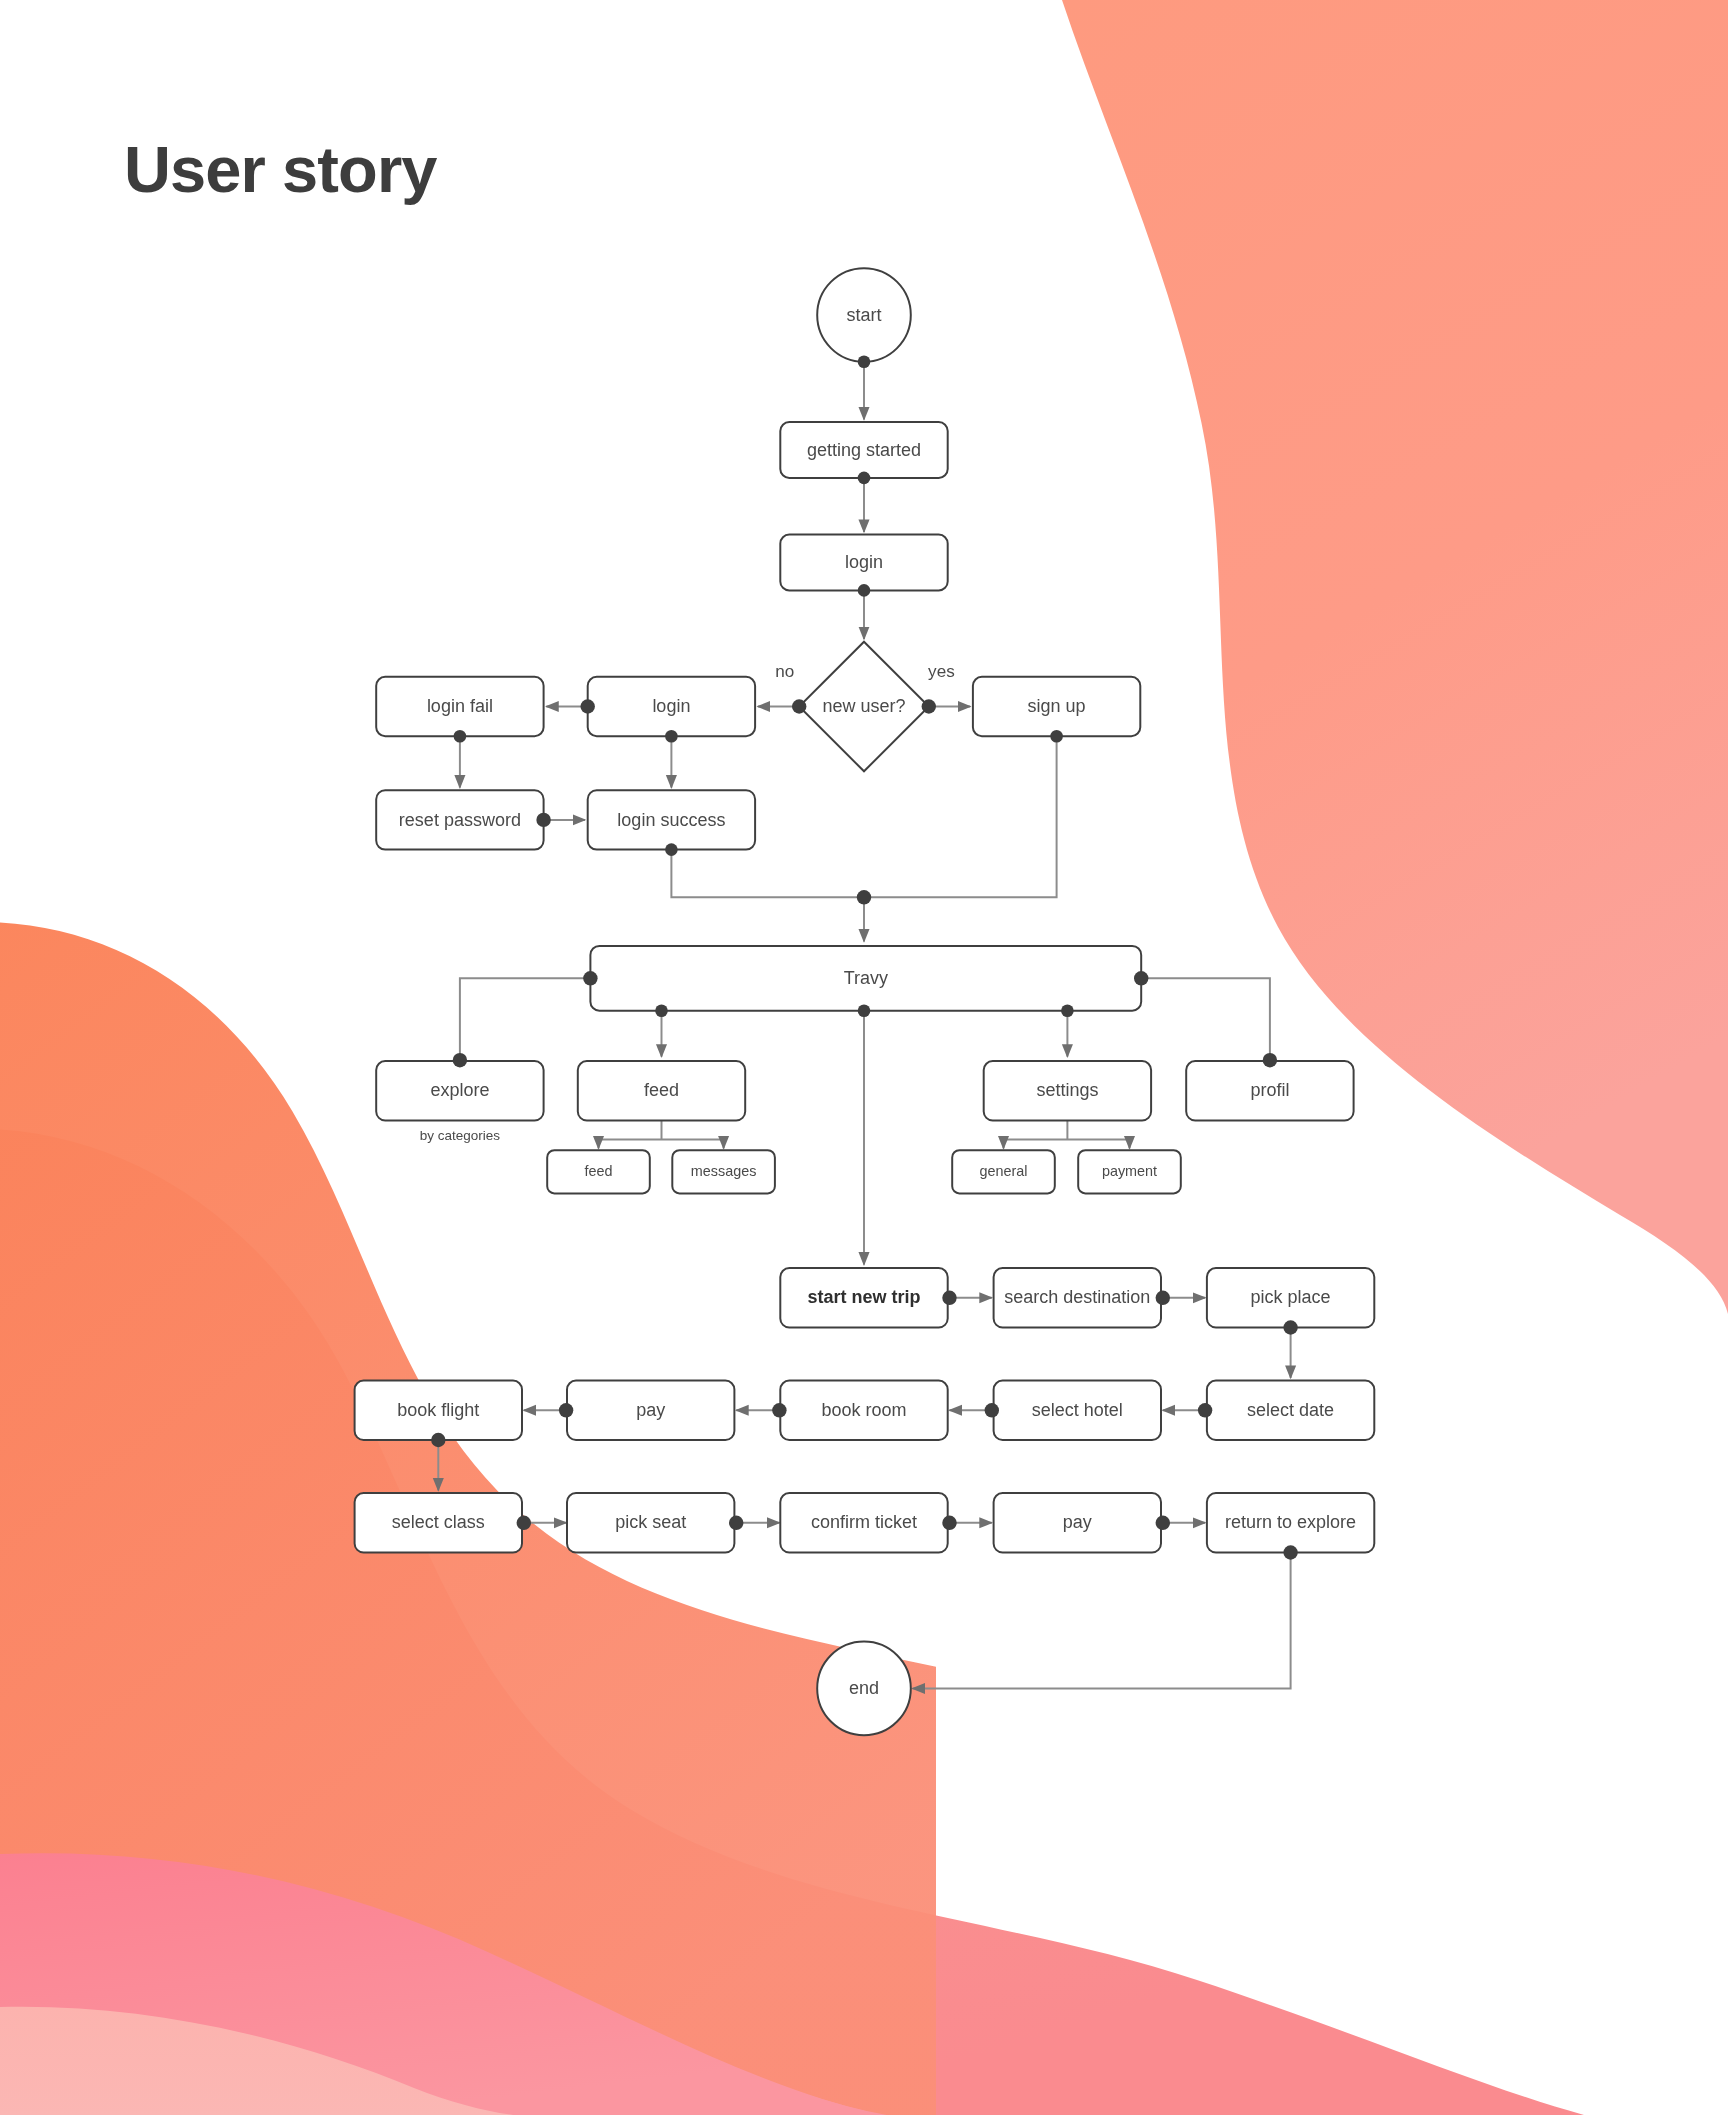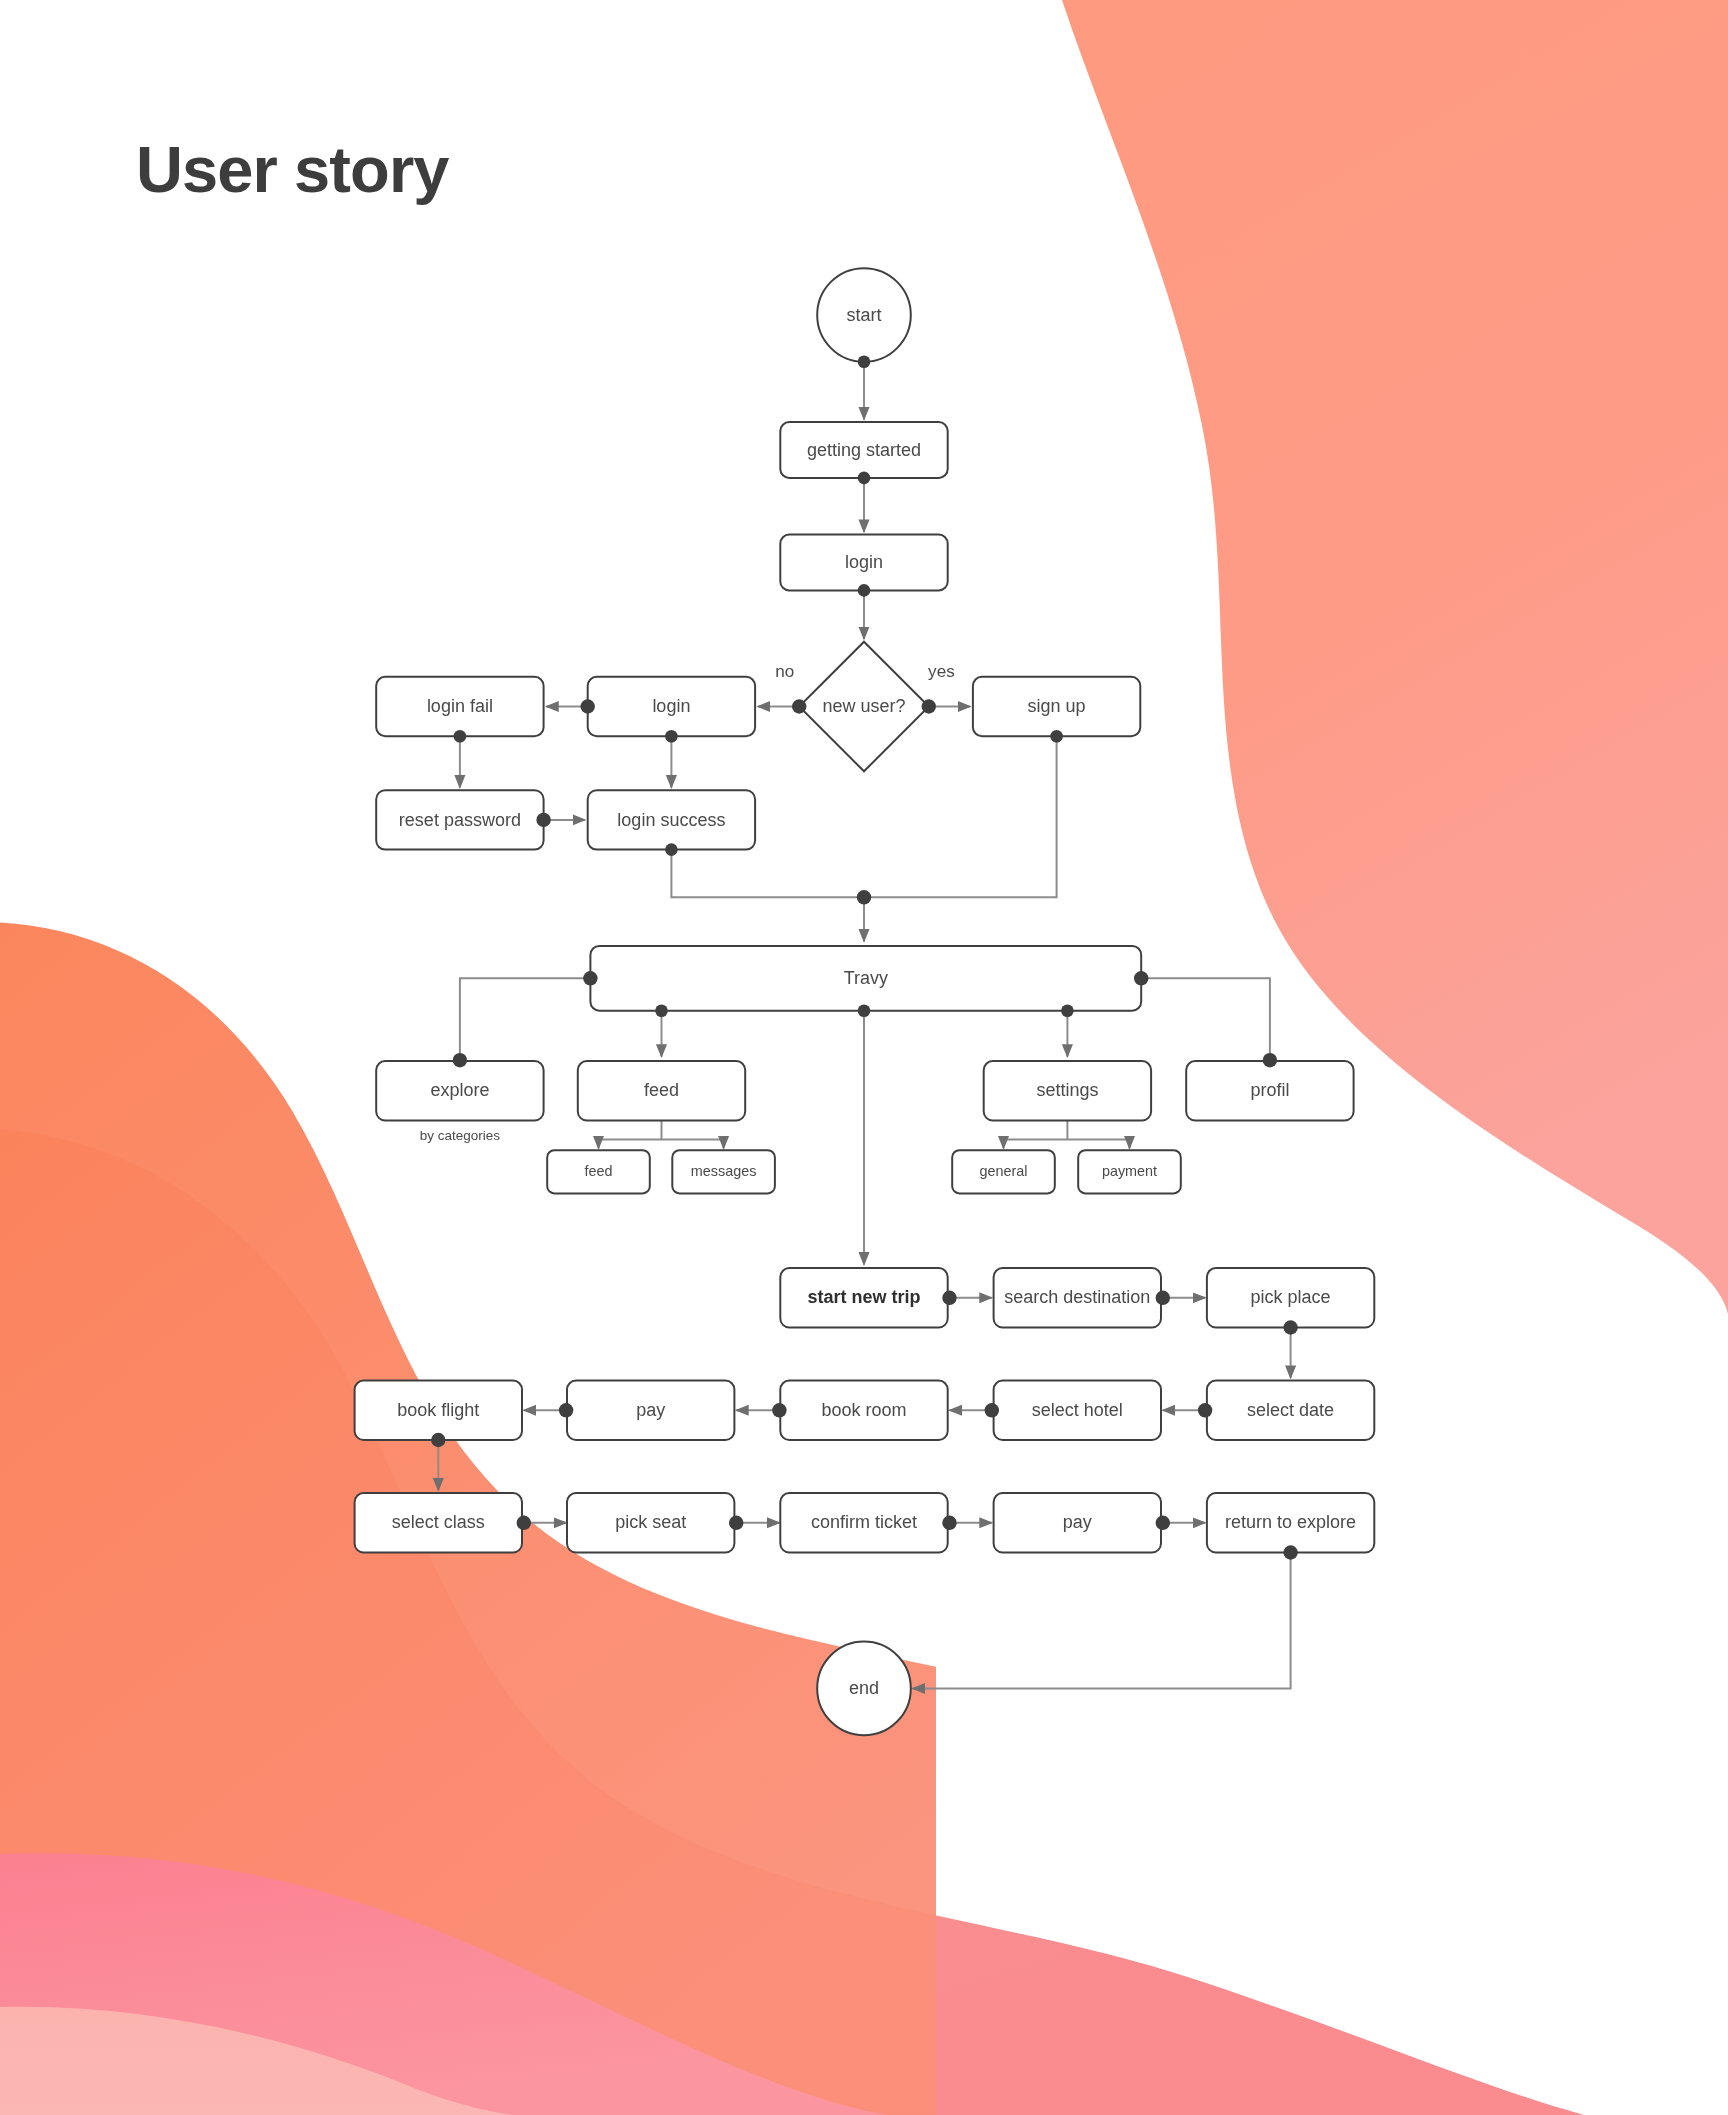--- a/index.html
+++ b/index.html
@@ -21,21 +21,21 @@
     font-weight:bold;
     letter-spacing:-5.4px;
     color:#fafafa;
     line-height:1;
     white-space:nowrap;
     user-select:none;
     z-index:1;
   }
   .page-title{
     position:absolute;
-    left:136px; top:137px;
+    left:124px; top:137px;
     font-size:65px;
     font-weight:bold;
     letter-spacing:-0.9px;
     color:#3d3d3d;
     line-height:1;
     z-index:3;
   }
   #flow{position:absolute;left:0;top:0;z-index:2;}
   .nodeRect{fill:#ffffff;stroke:#3f3f3f;stroke-width:2.2;}
   .nodeShape{fill:#ffffff;stroke:#3f3f3f;stroke-width:2.2;}

